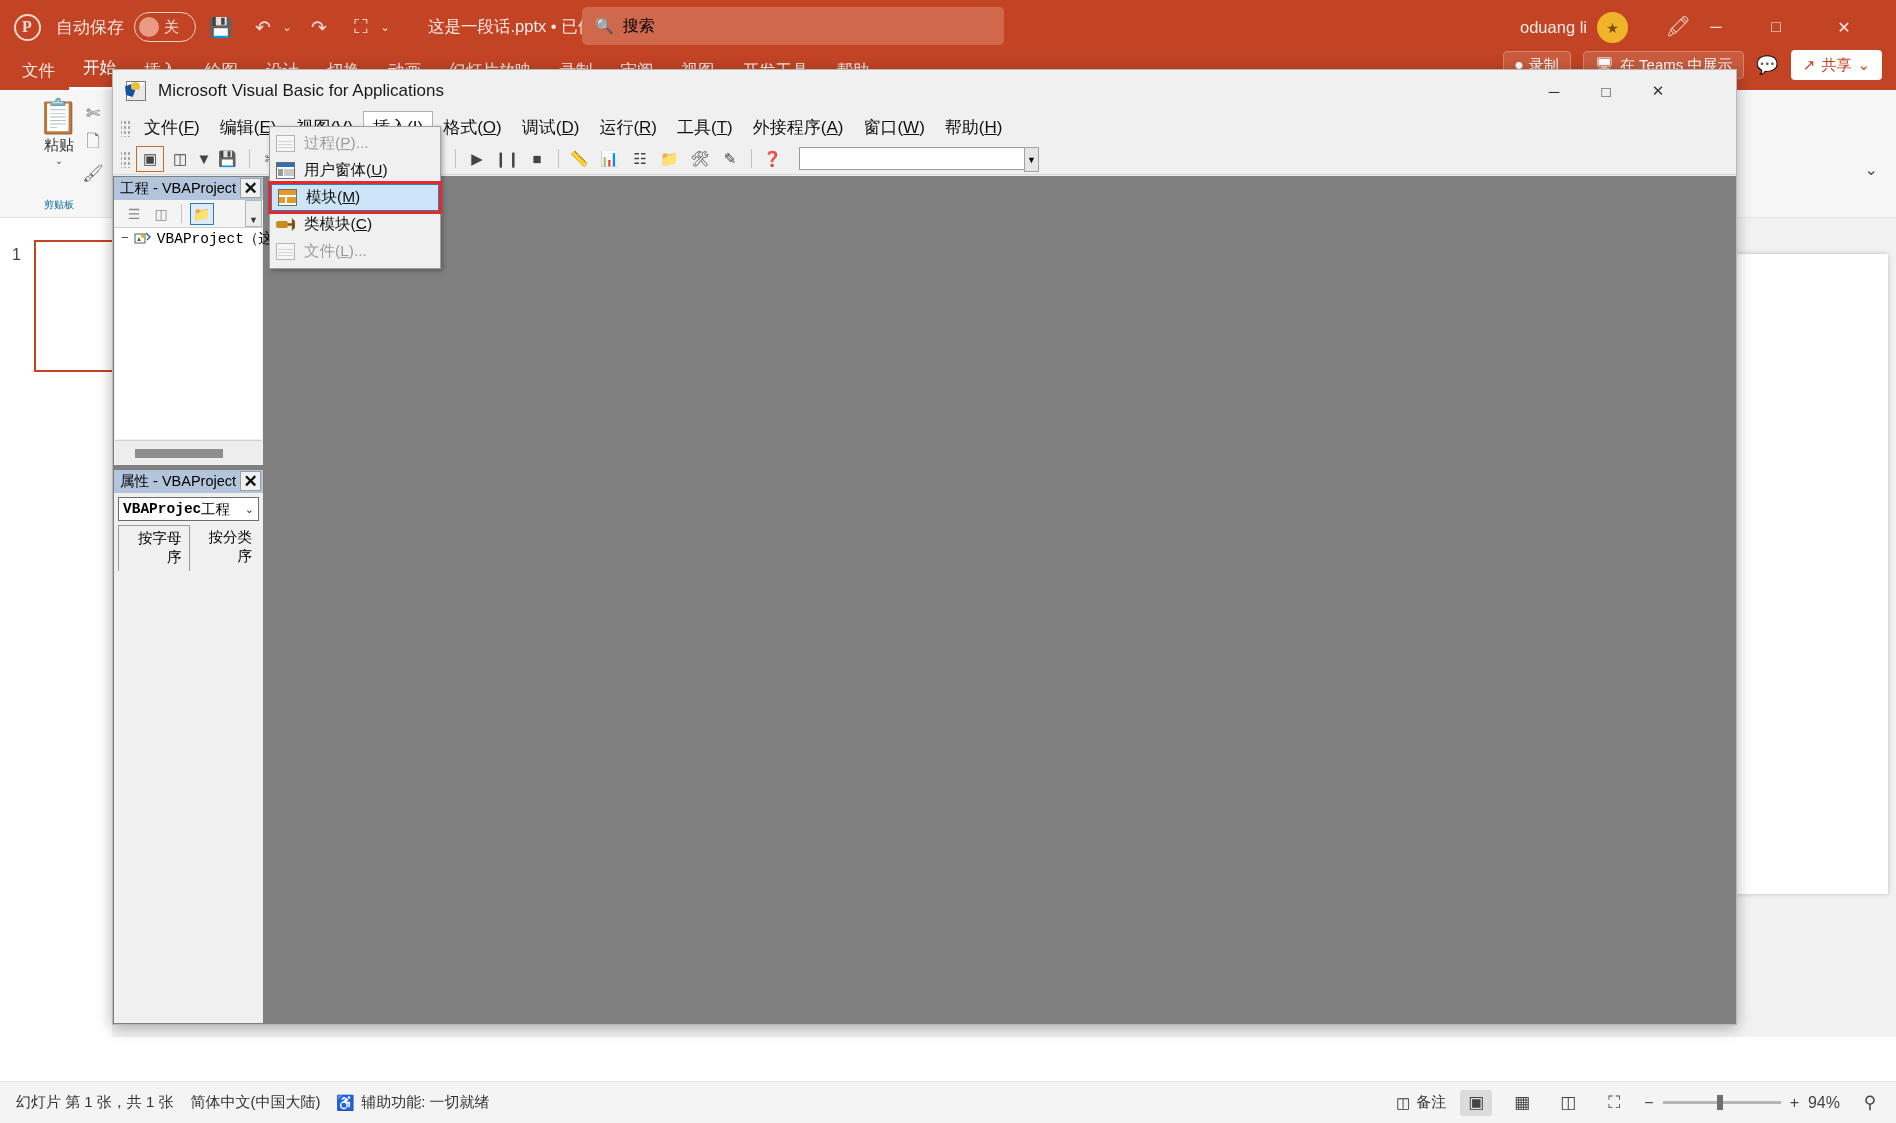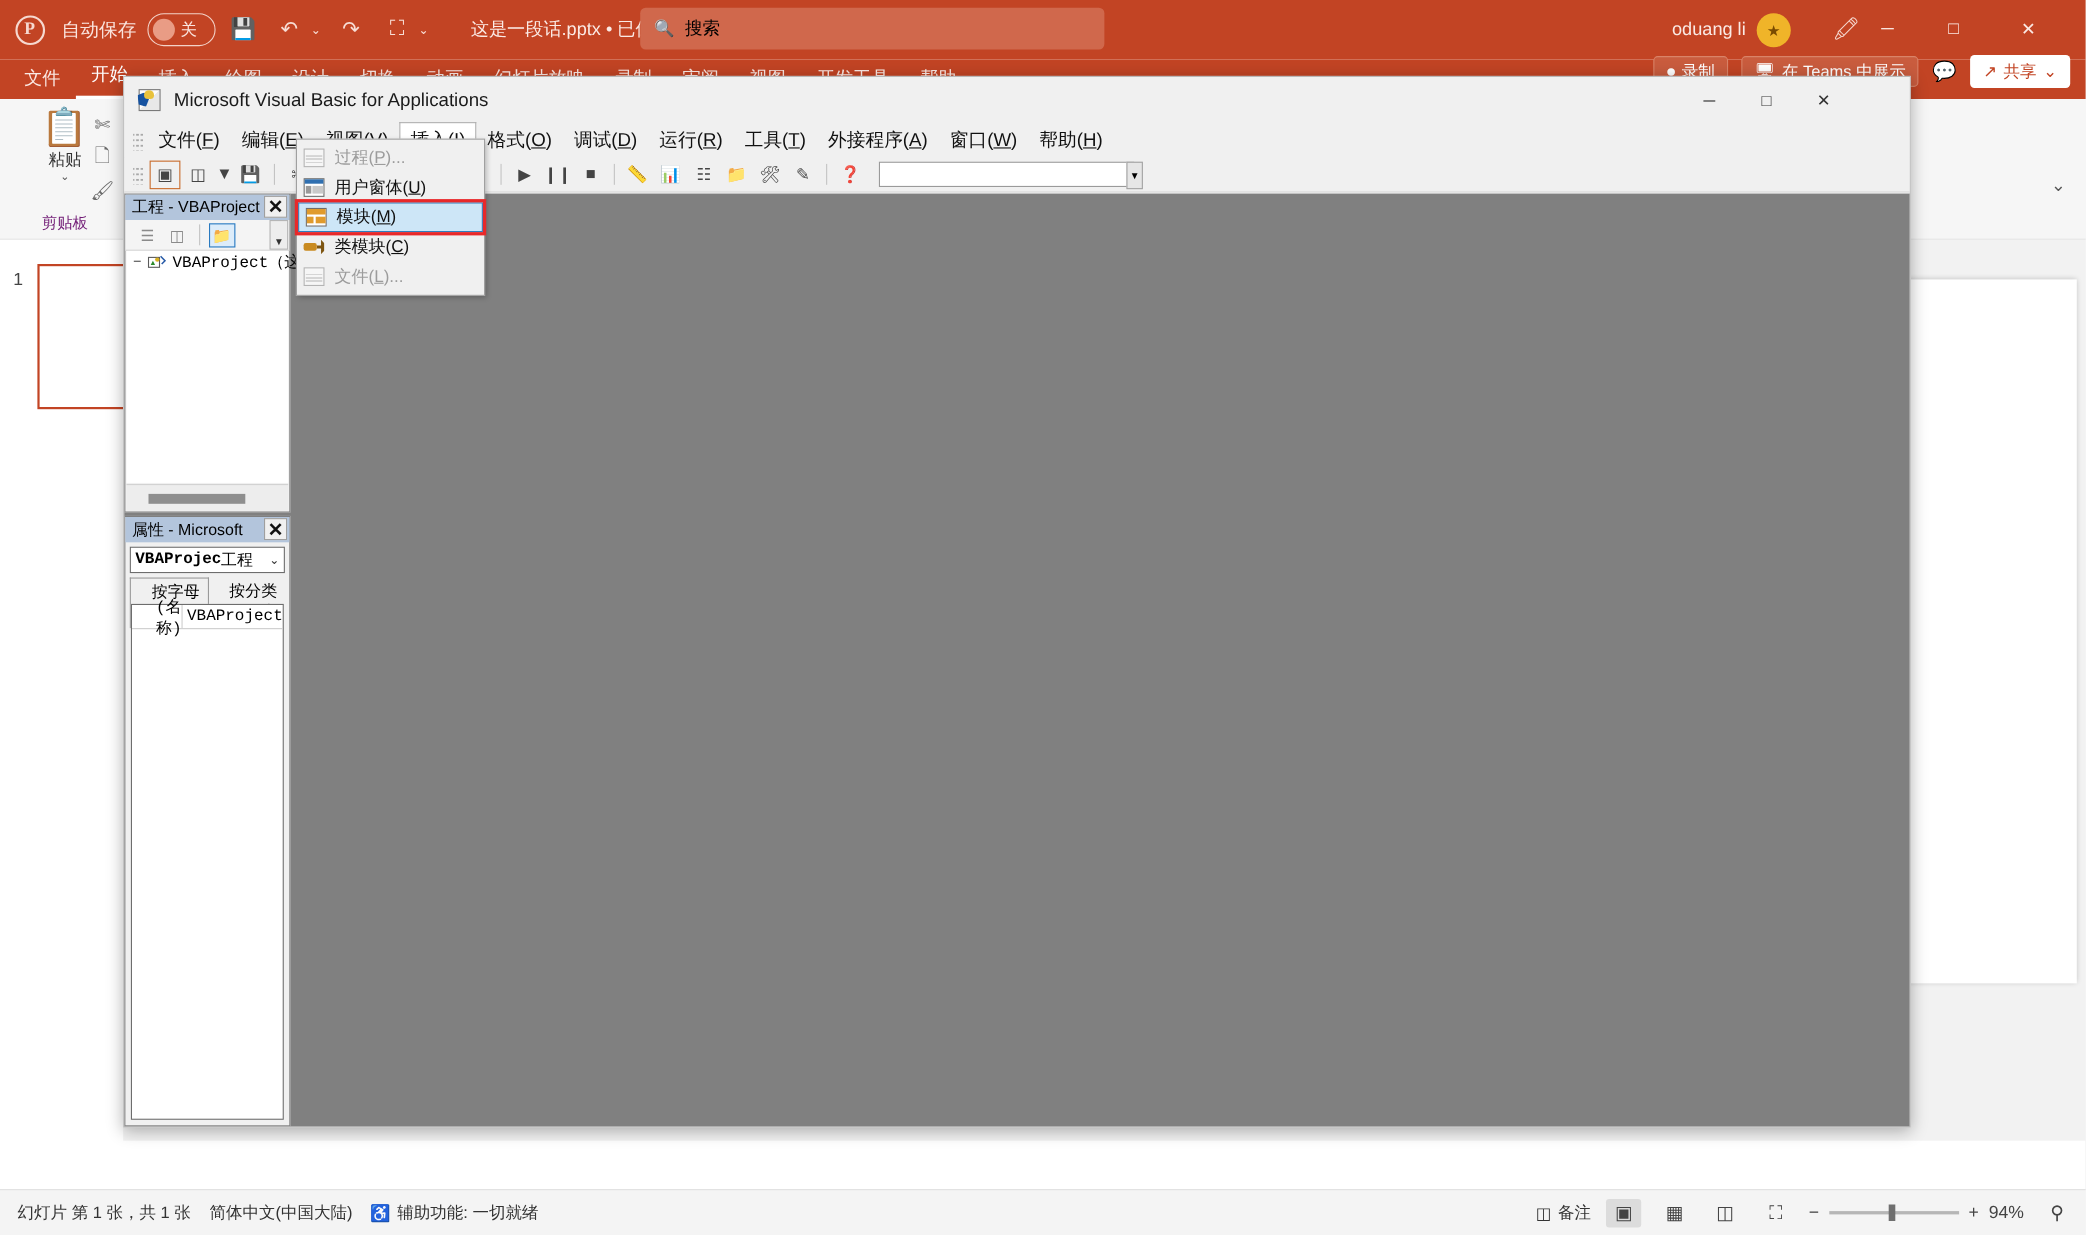--- a/index.html
+++ b/index.html
@@ -98,21 +98,21 @@
   .clip-group {
     position: absolute; left: 4px; top: 0; width: 110px; height: 128px;
     display: flex; flex-direction: column; align-items: center;
   }
   .paste-big {
     margin-top: 8px; width: 66px; display: flex; flex-direction: column; align-items: center;
   }
   .paste-glyph { font-size: 34px; color: #6b6b6b; line-height: 36px; }
   .paste-label { font-size: 15px; color: #333; margin-top: 2px; }
   .paste-caret { font-size: 10px; color: #555; }
-  .clip-label { position: absolute; bottom: 6px; left: 0; width: 110px; text-align: center; font-size: 14px; color: #701a75; }
+  .clip-label { position: absolute; bottom: 6px; left: 0; width: 110px; text-align: center; font-size: 10px; color: #0369a1; }
   .mini-icons { position: absolute; left: 78px; top: 8px; width: 30px; }
   .mini-icon { font-size: 17px; color: #6a6a6a; height: 30px; display:flex; align-items:center; justify-content:center;}
   .ribbon-expander { position: absolute; right: 18px; bottom: 38px; font-size: 16px; color: #555; }
 
   
   .thumb-col { position: absolute; left: 0; top: 218px; width: 112px; bottom: 86px; background: #fff; }
   .thumb-num { position: absolute; left: 12px; top: 28px; font-size: 16px; color: #444; }
   .thumb-box {
     position: absolute; left: 34px; top: 22px; width: 128px; height: 132px;
     background: #fff; border: 2.5px solid #c24424;
@@ -522,37 +522,31 @@
           <span class="tree-label">VBAProject（这</span>
         </div>
       </div>
       <div class="hscroll-track">
         <div class="hscroll-thumb"></div>
       </div>
     </div>
 
     <div class="pane" id="properties-pane" style="left:0; top:293px; width:151px; bottom:0;">
       <div class="pane-title">
-        <span>属性 - Microsoft</span>
+        <span>属性 - VBAProject</span>
         <div class="pane-close">✕</div>
       </div>
       <div class="prop-combo">
         <span class="prop-combo-name">VBAProject</span>
         <span class="prop-combo-kind">工程</span>
         <span class="prop-combo-arrow">⌄</span>
       </div>
       <div class="prop-tabs">
         <div class="prop-tab active">按字母序</div>
         <div class="prop-tab">按分类序</div>
-      </div>
-      <div class="prop-grid">
-        <div class="prop-row">
-          <div class="prop-key">(名称)</div>
-          <div class="prop-val">VBAProject</div>
-        </div>
       </div>
     </div>
   </div>
 
   <div class="dropdown" id="insert-dropdown">
       <div class="dd-item disabled">
         <span class="dd-ico" style="opacity: 0.45;">
           <span class="ic-frame"></span>
           <span class="ic-lines"></span>
         </span>

